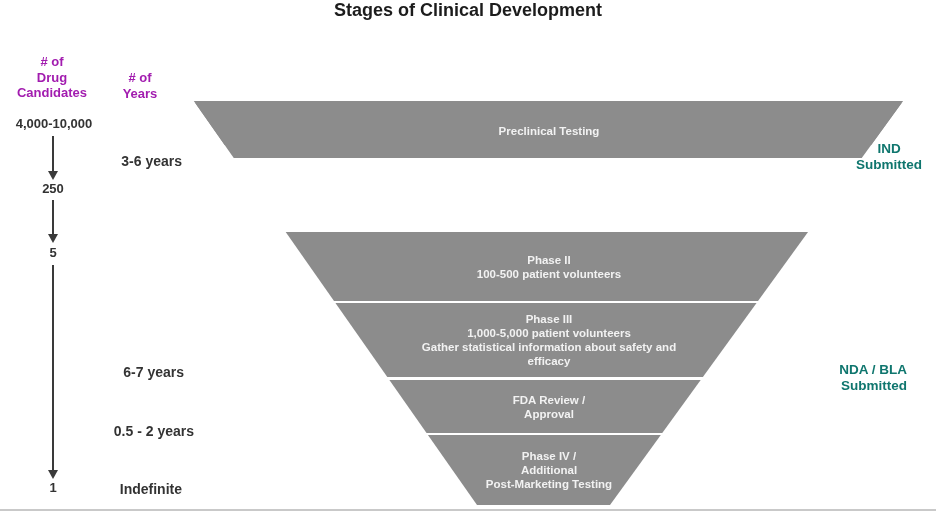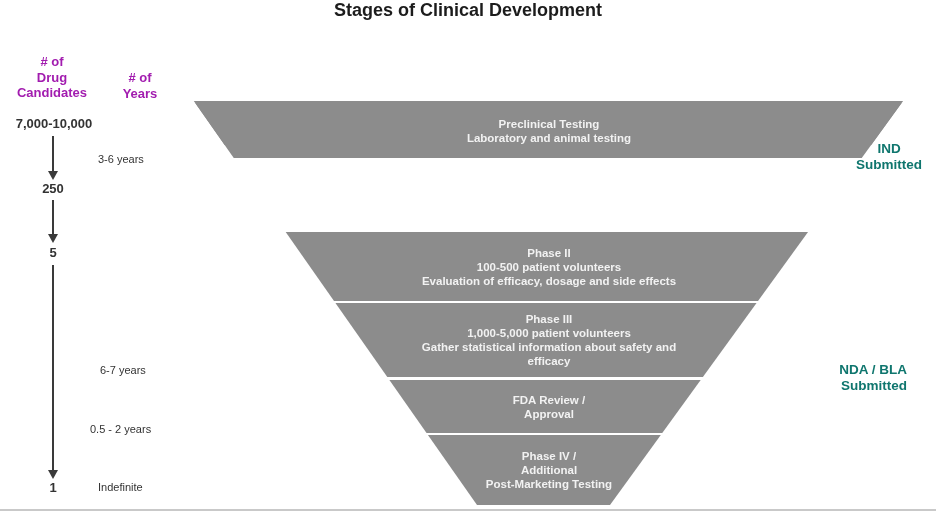--- a/index.html
+++ b/index.html
@@ -33,21 +33,21 @@
   .band-3 { top:161px; height:69px; }
   .band-4 { top:232px; height:69px; }
   .band-5 { top:303px; height:74px; }
   .band-6 { top:380px; height:53px; }
   .band-7 { top:435px; height:70px; }
 
   
   .colhead { text-align:center; font-size:13px; font-weight:bold; line-height:15.5px; color:#a21caf; }
   .colhead .u { text-underline-offset:2px; }
   .cand-val { text-align:center; font-size:13px; font-weight:bold; color:#333; }
-  .year-val { text-align:left; font-size:11px; font-weight:normal; color:#333; }
+  .year-val { text-align:right; font-size:14px; font-weight:bold; color:#333; }
 
   
   .arrow { width:14px; display:flex; flex-direction:column; align-items:center; }
   .arrow .stem { width:2px; background:#3a3a3a; flex:1; }
   .arrow .head {
     width:0; height:0;
     border-left:5px solid transparent; border-right:5px solid transparent;
     border-top:9px solid #3a3a3a;
   }
 
@@ -64,26 +64,24 @@
 <div id="canvas">
 
   <div class="abs title">Stages of Clinical Development</div>
 
   <div class="abs funnel-clip">
     <div class="band band-1">
       <div>Drug Discovery</div>
     </div>
     <div class="band band-2">
       <div>Preclinical Testing</div>
-      <div>Laboratory and animal testing</div>
     </div>
     <div class="band band-4">
       <div>Phase II</div>
       <div>100-500 patient volunteers</div>
-      <div>Evaluation of efficacy, dosage and side effects</div>
     </div>
     <div class="band band-5">
       <div>Phase III</div>
       <div>1,000-5,000 patient volunteers</div>
       <div>Gather statistical information about safety and</div>
       <div>efficacy</div>
     </div>
     <div class="band band-6">
       <div>FDA Review /</div>
       <div>Approval</div>
@@ -98,21 +96,21 @@
   <div class="abs colhead" style="left:6px; top:54px; width:92px;">
     <div># of</div>
     <div>Drug</div>
     <div class="u">Candidates</div>
   </div>
   <div class="abs colhead" style="left:110px; top:70px; width:60px;">
     <div># of</div>
     <div class="u">Years</div>
   </div>
 
-  <div class="abs cand-val" style="left:0; top:116px; width:108px;">7,000-10,000</div>
+  <div class="abs cand-val" style="left:0; top:116px; width:108px;">4,000-10,000</div>
   <div class="abs arrow" style="left:46px; top:136px; height:44px;">
     <div class="stem"></div>
       <div class="head"></div>
   </div>
   <div class="abs cand-val" style="left:25px; top:181px; width:56px;">250</div>
   <div class="abs arrow" style="left:46px; top:200px; height:43px;">
     <div class="stem"></div>
       <div class="head"></div>
   </div>
   <div class="abs cand-val" style="left:25px; top:245px; width:56px;">5</div>

